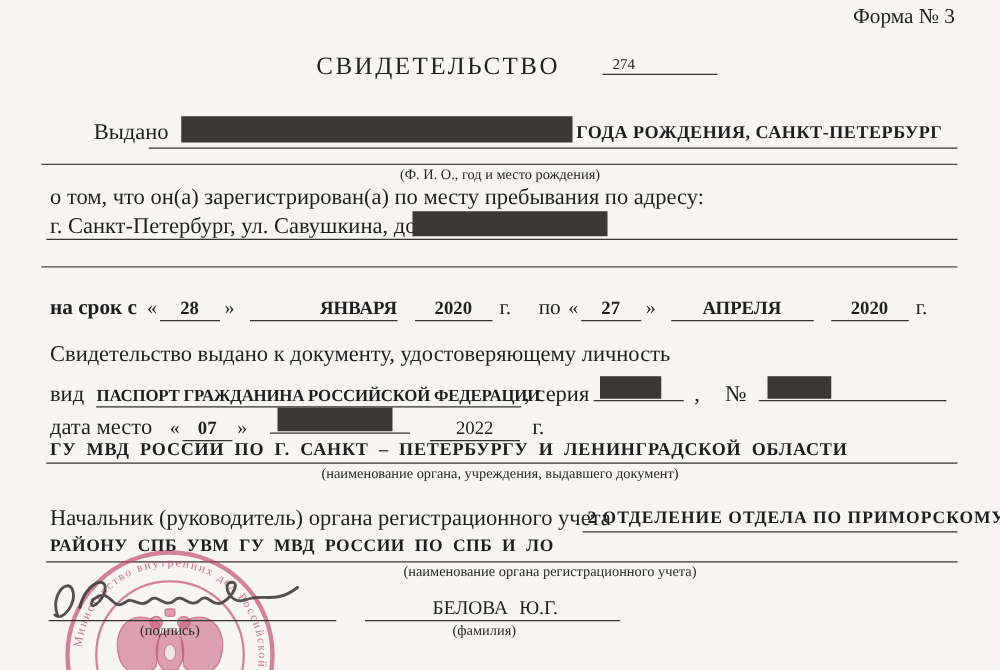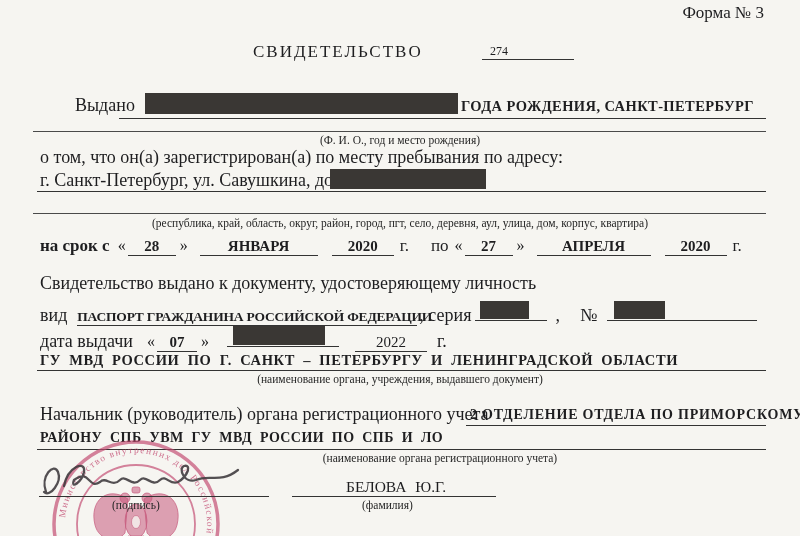--- a/index.html
+++ b/index.html
@@ -20,43 +20,42 @@
   .qm{font-size:16px;}
   svg{display:block;}
 </style>
 </head>
 <body>
 
 <div id="page">
 
   <div class="abs t" style="top:3px;right:36px;font-size:17px;">Форма № 3</div>
 
-  <div class="abs" style="top:42px;left:253px;font-size:17px;letter-spacing:2px;white-space:nowrap;">СВИДЕТЕЛЬСТВО</div>
+  <div class="abs" style="top:42px;left:253px;font-size:20px;letter-spacing:2px;white-space:nowrap;">СВИДЕТЕЛЬСТВО</div>
   <div class="abs" style="top:44px;left:482px;width:92px;border-bottom:1.6px solid #333;font-size:12px;padding-left:8px;box-sizing:border-box;">274</div>
 
   <div class="abs t" style="top:95px;left:75px;">Выдано</div>
   <div class="abs bar" style="top:93px;left:145px;width:313px;height:21px;"></div>
   <div class="abs bcond" style="top:98px;left:461px;font-size:14.5px;">ГОДА РОЖДЕНИЯ, САНКТ-ПЕТЕРБУРГ</div>
   <div class="abs ul" style="top:118px;left:119px;width:647px;"></div>
   <div class="abs rule" style="top:131px;left:33px;width:733px;"></div>
   <div class="abs cap center" style="top:134px;">(Ф. И. О., год и место рождения)</div>
 
   <div class="abs t" style="top:147px;left:40px;">о том, что он(а) зарегистрирован(а) по месту пребывания по адресу:</div>
   <div class="abs t" style="top:170px;left:40px;">г. Санкт-Петербург, ул. Савушкина, дом</div>
   <div class="abs bar" style="top:169px;left:330px;width:156px;height:20px;"></div>
   <div class="abs ul" style="top:191px;left:37px;width:729px;"></div>
   <div class="abs rule" style="top:213px;left:33px;width:733px;"></div>
-  <div class="abs cap center" style="top:217px;">(республика, край, область, округ, район, город, пгт, село, деревня, аул, улица, дом, корпус, квартира)</div>
 
   <div class="abs flexrow" style="top:236px;left:40px;font-size:17px;">
     <span style="margin-right:8px;font-weight:bold;">на срок с</span>
     <span class="qm" style="margin-right:2px;">«</span>
     <span class="cell" style="width:48px;margin-right:4px;">28</span>
     <span class="qm" style="margin-right:12px;">»</span>
-    <span class="cell" style="width:118px;margin-right:14px;">ЯНВАРЯ</span>
+    <span class="cell" style="width:118px;margin-right:14px;text-align:right;">ЯНВАРЯ</span>
     <span class="cell" style="width:62px;margin-right:6px;">2020</span>
     <span style="margin-right:22px;">г.</span>
     <span style="margin-right:6px;">по</span>
     <span class="qm" style="margin-right:2px;">«</span>
     <span class="cell" style="width:48px;margin-right:4px;">27</span>
     <span class="qm" style="margin-right:12px;">»</span>
     <span class="cell" style="width:114px;margin-right:14px;">АПРЕЛЯ</span>
     <span class="cell" style="width:62px;margin-right:6px;">2020</span>
     <span>г.</span>
   </div>
@@ -71,21 +70,21 @@
         <span class="bar" style="left:5px;width:49px;"></span>
       </span>
     <span style="margin-right:20px;">,</span>
     <span style="margin-right:10px;">№</span>
     <span class="barcell" style="width:150px;">
         <span class="bar" style="left:7px;width:51px;"></span>
       </span>
   </div>
 
   <div class="abs flexrow" style="top:325px;left:40px;font-size:18px;">
-    <span style="margin-right:14px;">дата выдачи</span>
+    <span style="margin-right:14px;">дата место</span>
     <span class="qm" style="margin-right:2px;">«</span>
     <span class="cell" style="width:40px;margin-right:4px;">07</span>
     <span class="qm" style="margin-right:18px;">»</span>
     <span class="barcell" style="width:112px;margin-right:16px;">
         <span class="bar" style="left:6px;width:92px;height:19px;"></span>
       </span>
     <span class="cell" style="width:72px;margin-right:10px;font-weight:normal;">2022</span>
     <span>г.</span>
   </div>
 

